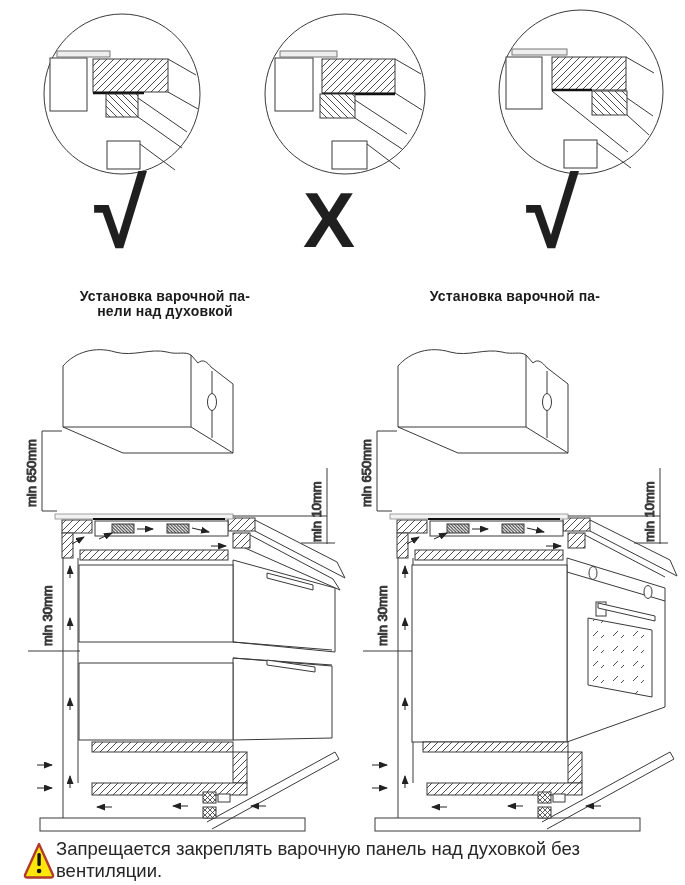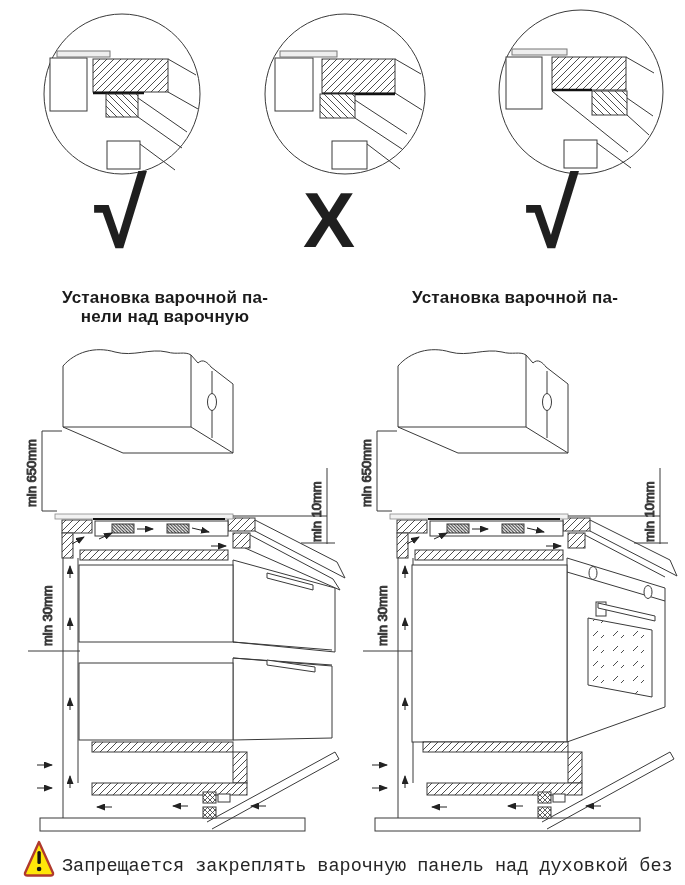--- a/index.html
+++ b/index.html
@@ -4,24 +4,24 @@
 <style>
   html,body{margin:0;padding:0;background:#fff;}
   .page{position:relative;width:685px;height:885px;background:#fff;overflow:hidden;
         font-family:"Liberation Sans",sans-serif;color:#1c1c1c;}
   .abs{position:absolute;}
   svg{display:block;}
   svg text{font-family:"Liberation Sans",sans-serif;fill:#2a2a2a;}
   .verdict{position:absolute;font-weight:bold;color:#1f1f1f;line-height:1;}
   .verdict.check{font-size:96px;}
   .verdict.cross{font-size:78px;}
-  .heading{position:absolute;text-align:center;font-weight:bold;font-size:17px;
+  .heading{position:absolute;text-align:center;font-weight:bold;font-size:14px;
            line-height:1.1;color:#1b1b1b;letter-spacing:.2px;}
   .warning{position:absolute;left:22px;top:838px;width:656px;display:flex;
-           align-items:flex-end;gap:6px;font-family:Liberation Mono, monospace;}
+           align-items:center;gap:0;}
   .warning-text{font-size:18.5px;line-height:1.17;color:#262626;}
 </style>
 </head>
 <body>
 
 <div class="page">
 
   <svg width="0" height="0" class="abs" aria-hidden="true">
     <defs>
       <pattern id="pF" patternUnits="userSpaceOnUse" width="7" height="7">
@@ -88,21 +88,21 @@
       <rect x="19" y="45" width="55" height="6" fill="#eee" stroke="#777"></rect>
     </g>
   </svg>
 
   <div class="verdict check abs" style="left:94px;top:166px">√</div>
   <div class="verdict cross abs" style="left:303px;top:181px">X</div>
   <div class="verdict check abs" style="left:526px;top:166px">√</div>
 
   <div class="heading" style="left:10px;top:289px;width:310px">
     <div>Установка варочной па-</div>
-    <div>нели над варочную</div>
+    <div>нели над духовкой</div>
   </div>
   <div class="heading" style="left:352px;top:289px;width:326px">
     <div>Установка варочной па-</div>
   </div>
 
   <svg class="abs" style="left:15px;top:340px" width="332" height="500" viewBox="0 0 332 500" stroke="#3a3a3a" stroke-width="1" fill="none">
 
     <g>
       <path d="M48,87 L48,26 C60,12 80,6 100,12 C118,17 135,8 152,12 C162,15 170,11 176,15 L183,23 C188,18 193,23 196,27 L218,44 L218,113 L108,113 Z" fill="#fff"></path>
       <path d="M48,87 L176,87 L176,15 M176,87 L218,113 M197,31 L197,98"></path>
@@ -271,16 +271,17 @@
   </svg>
 
   <div class="warning">
     <svg width="34" height="40" viewBox="0 0 34 40">
       <path d="M17,4 L31,35 Q31.5,37.5 28.5,37.5 L5.5,37.5 Q2.5,37.5 3,35 Z" fill="#ffe609" stroke="#b03a2e" stroke-width="2.4" stroke-linejoin="round"></path>
       <rect x="15.4" y="13" width="3.4" height="13" rx="1.6" fill="#141414"></rect>
       <circle cx="17.1" cy="31" r="2.3" fill="#141414"></circle>
     </svg>
     <div class="warning-text">
       <div>Запрещается закреплять варочную панель над духовкой без</div>
+      <div>вентиляции.</div>
     </div>
   </div>
 
 </div>
 
 </body></html>

